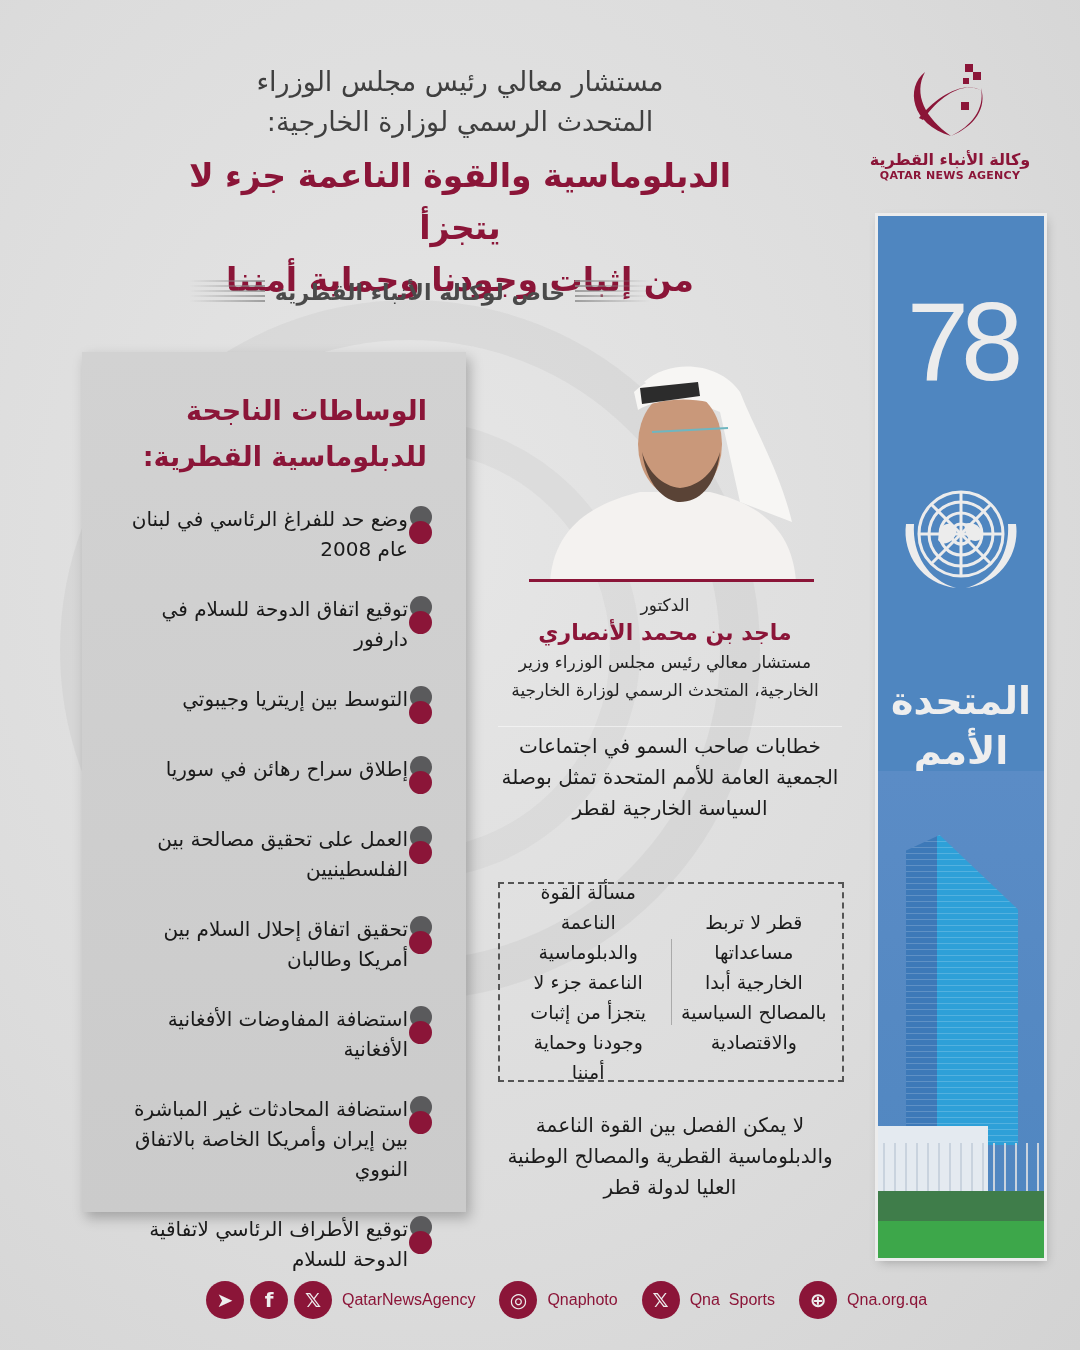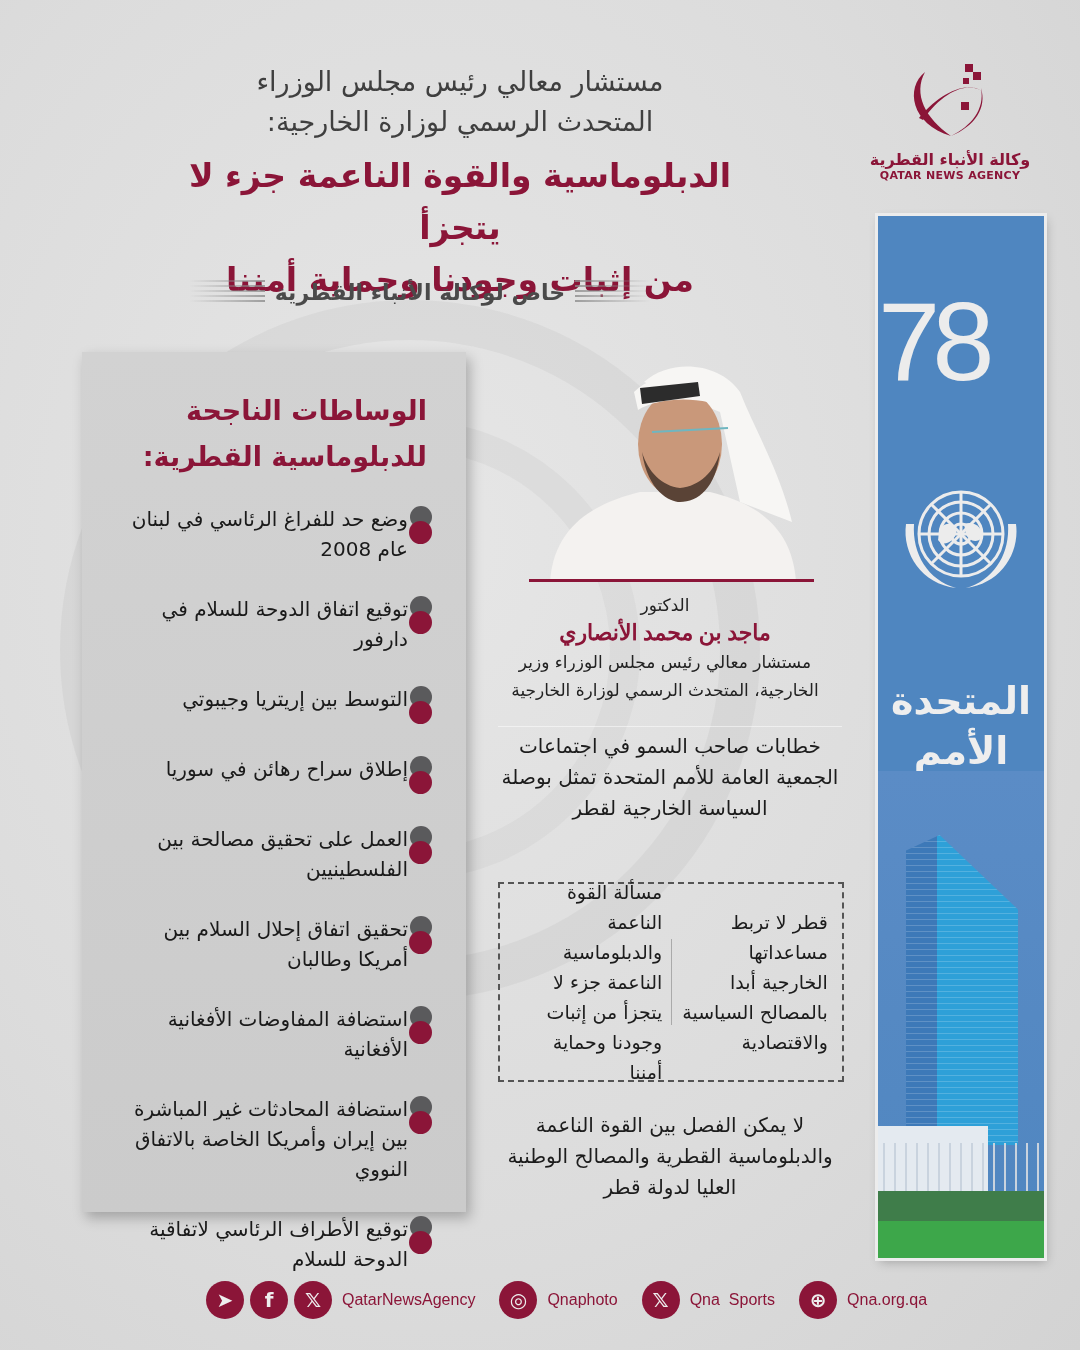--- a/index.html
+++ b/index.html
@@ -51,21 +51,21 @@
   .logo .en { font-size: 11px; color: #8b1538; font-weight: bold; direction: ltr; letter-spacing: .3px; }
 
   
   .un-col {
     position: absolute; left: 878px; top: 216px; width: 166px; height: 1042px;
     background: #4f86c0;
     box-shadow: 0 0 0 3px #ececec, 2px 4px 10px rgba(0,0,0,.25);
     overflow: hidden;
   }
   .un-num {
-    position: absolute; top: 70px; left: 0; width: 100%; text-align: left;
+    position: absolute; top: 70px; left: 0; width: 100%; text-align: center;
     font-size: 112px; color: #ececec; font-family: "Liberation Sans", sans-serif; letter-spacing: -8px;
     line-height: 1; direction: ltr;
   }
   .un-emblem { position: absolute; top: 268px; left: 20px; }
   .un-title {
     position: absolute; top: 460px; width: 100%; text-align: center;
     font-size: 38px; font-weight: bold; color: #eeeeee; line-height: 50px;
   }
   .un-building {
     position: absolute; top: 555px; left: 0; width: 100%; height: 487px;
@@ -101,34 +101,34 @@
   .bullet .m { position: absolute; top: 15px; right: 0; width: 23px; height: 23px; border-radius: 50%; background: #8b1538; }
   .item-text { font-size: 20px; line-height: 30px; color: #1a1a1a; text-align: right; flex: 1; }
 
   
   .portrait {
     position: absolute; left: 530px; top: 352px; width: 284px; height: 230px;
   }
   .portrait-line { position: absolute; left: 529px; top: 579px; width: 285px; height: 3px; background: #8b1538; }
   .bio { position: absolute; left: 500px; top: 592px; width: 330px; text-align: center; }
   .bio .title { font-size: 17px; color: #222; line-height: 26px; }
-  .bio .name { font-size: 22px; font-weight: bold; color: #8b1538; line-height: 30px; font-family: Liberation Serif, serif; }
+  .bio .name { font-size: 22px; font-weight: bold; color: #8b1538; line-height: 30px; }
   .bio .role { font-size: 17px; color: #222; line-height: 28px; }
   .quote1 {
     position: absolute; left: 498px; top: 726px; width: 344px; text-align: center;
     font-size: 20px; line-height: 31px; color: #1c1c1c;
     border-top: 1px solid rgba(255,255,255,.5);
     padding-top: 4px;
   }
   .dashed-box {
     position: absolute; left: 498px; top: 882px; width: 346px; height: 200px;
     border: 2px dashed #555;
     display: flex; align-items: center; justify-content: space-around; padding: 12px 10px;
   }
-  .dashed-box .col { width: 46%; font-size: 19px; line-height: 30px; color: #1c1c1c; }
+  .dashed-box .col { width: 46%; text-align: center; font-size: 19px; line-height: 30px; color: #1c1c1c; }
   .dashed-box .divider { width: 1px; height: 86px; background: #aaa; }
   .quote2 {
     position: absolute; left: 498px; top: 1110px; width: 344px; text-align: center;
     font-size: 20px; line-height: 31px; color: #1c1c1c;
   }
 
   
   .footer {
     position: absolute; left: 206px; top: 1280px; height: 40px; direction: ltr;
     display: flex; align-items: center; gap: 6px;

